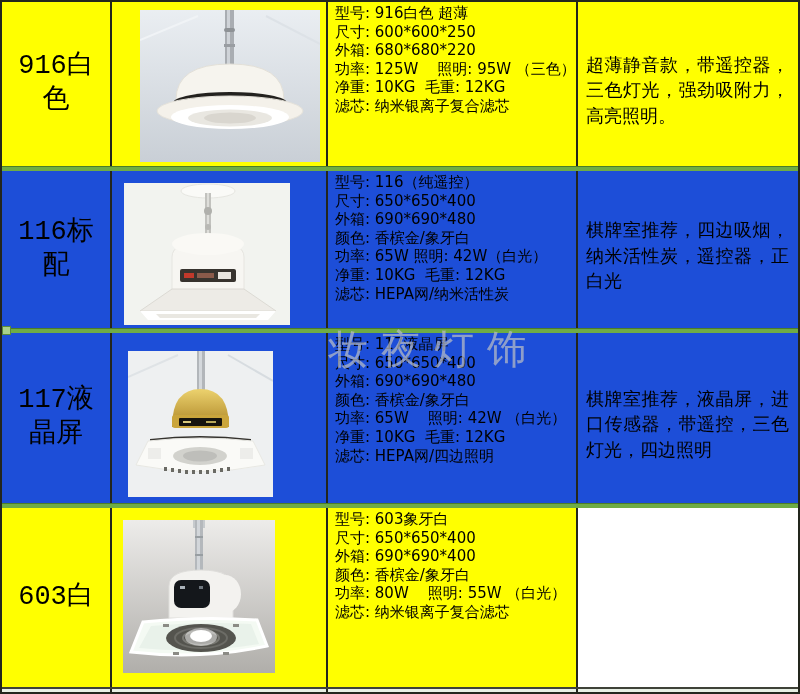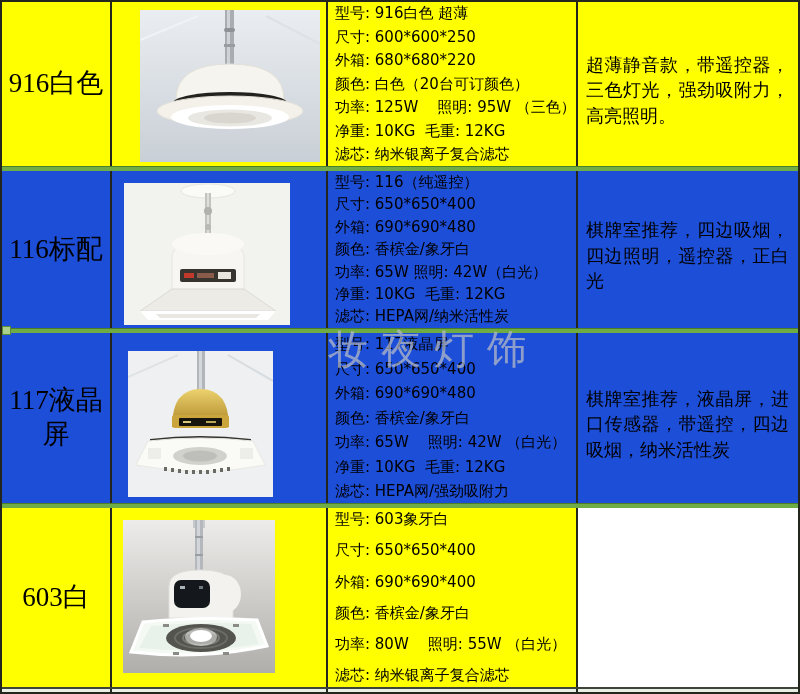--- a/index.html
+++ b/index.html
@@ -19,25 +19,25 @@
   .r4 { height: 179px; }
   .sliver { height: 3px; background: #e7efe4; }
 
   .sep-green { height: 5px; background: #6fac45; border-top: 1px solid #4c7d28; }
   .sep-dark  { height: 2px; background: #3f4238; }
 
   .cell { height: 100%; }
   .c1 { width: 110px; border-right: 2px solid #23261d;
         display: flex; align-items: center; justify-content: center;
         text-align: center; padding: 0 5px;
-        font-family: Liberation Serif, serif;
+        font-family: Liberation Mono, monospace;
         font-size: 27px; line-height: 1.25; color: #000; }
   .c2 { width: 216px; border-right: 2px solid #23261d; position: relative; }
   .c3 { width: 250px; border-right: 2px solid #23261d;
-        display: flex; flex-direction: column; justify-content: space-between;
+        display: flex; flex-direction: column; justify-content: flex-start;
         padding: 2px 4px 2px 7px;
         font-size: 15px; line-height: 1.24; color: #000; }
   .c4 { width: 220px; display: flex; align-items: center;
         padding: 12px 9px 0 8px; font-size: 18px; line-height: 1.42; color: #000; }
   .c4 p { text-align: justify; }
 
   .yellow { background: #ffff00; }
   .green  { background: #1d4ed8; }
 
   .spec { white-space: pre; }
@@ -89,21 +89,20 @@
           <ellipse cx="90" cy="107" rx="59" ry="12" fill="#ffffff"></ellipse>
           <ellipse cx="90" cy="108" rx="42" ry="8.5" fill="#e9e7e1"></ellipse>
           <ellipse cx="90" cy="108" rx="26" ry="5.5" fill="#d9d6cf"></ellipse>
         </svg>
       </div>
     </div>
     <div class="cell c3 yellow">
       <div class="spec">型号: 916白色 超薄</div>
       <div class="spec">尺寸: 600*600*250</div>
       <div class="spec">外箱: 680*680*220</div>
-      <div class="spec">颜色: 白色（20台可订颜色）</div>
       <div class="spec">功率: 125W    照明: 95W （三色）</div>
       <div class="spec">净重: 10KG  毛重: 12KG</div>
       <div class="spec">滤芯: 纳米银离子复合滤芯</div>
     </div>
     <div class="cell c4 yellow">
       <p>超薄静音款，带遥控器，三色灯光，强劲吸附力，高亮照明。</p>
     </div>
   </div>
 
   <div class="sep-green"></div>
@@ -134,21 +133,21 @@
     <div class="cell c3 green">
       <div class="spec">型号: 116（纯遥控）</div>
       <div class="spec">尺寸: 650*650*400</div>
       <div class="spec">外箱: 690*690*480</div>
       <div class="spec">颜色: 香槟金/象牙白</div>
       <div class="spec">功率: 65W 照明: 42W（白光）</div>
       <div class="spec">净重: 10KG  毛重: 12KG</div>
       <div class="spec">滤芯: HEPA网/纳米活性炭</div>
     </div>
     <div class="cell c4 green">
-      <p>棋牌室推荐，四边吸烟，四边照明，遥控器，正白光</p>
+      <p>棋牌室推荐，四边吸烟，纳米活性炭，遥控器，正白光</p>
     </div>
   </div>
 
   <div class="sep-green"></div>
 
   <div class="row r3">
     <div class="cell c1 green">117液晶屏</div>
     <div class="cell c2 green">
       <div class="photo ph3">
         <svg width="145" height="146" viewBox="0 0 145 146">
@@ -189,24 +188,24 @@
         </svg>
       </div>
     </div>
     <div class="cell c3 green">
       <div class="spec">型号: 117液晶屏</div>
       <div class="spec">尺寸: 650*650*400</div>
       <div class="spec">外箱: 690*690*480</div>
       <div class="spec">颜色: 香槟金/象牙白</div>
       <div class="spec">功率: 65W    照明: 42W （白光）</div>
       <div class="spec">净重: 10KG  毛重: 12KG</div>
-      <div class="spec">滤芯: HEPA网/强劲吸附力</div>
+      <div class="spec">滤芯: HEPA网/四边照明</div>
     </div>
     <div class="cell c4 green">
-      <p>棋牌室推荐，液晶屏，进口传感器，带遥控，四边吸烟，纳米活性炭</p>
+      <p>棋牌室推荐，液晶屏，进口传感器，带遥控，三色灯光，四边照明</p>
     </div>
   </div>
 
   <div class="sep-green"></div>
 
   <div class="row r4">
     <div class="cell c1 yellow">603白</div>
     <div class="cell c2 yellow">
       <div class="photo ph4">
         <svg width="152" height="153" viewBox="0 0 152 153">

